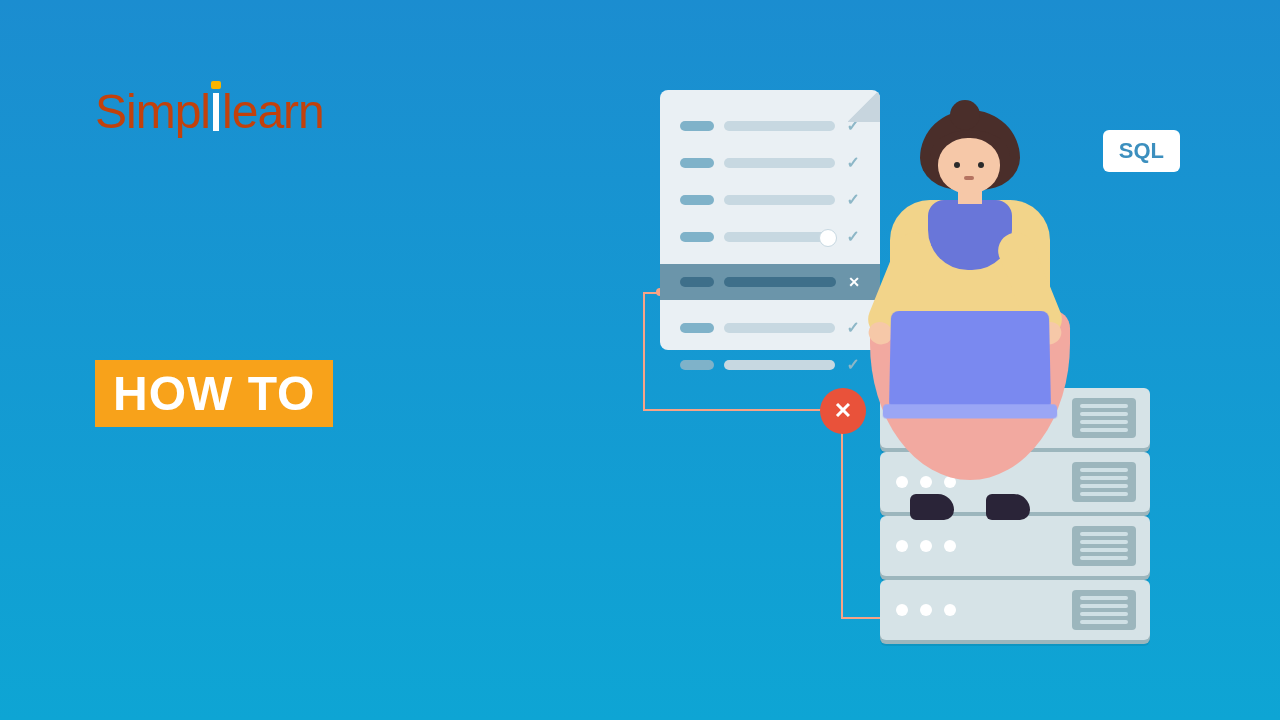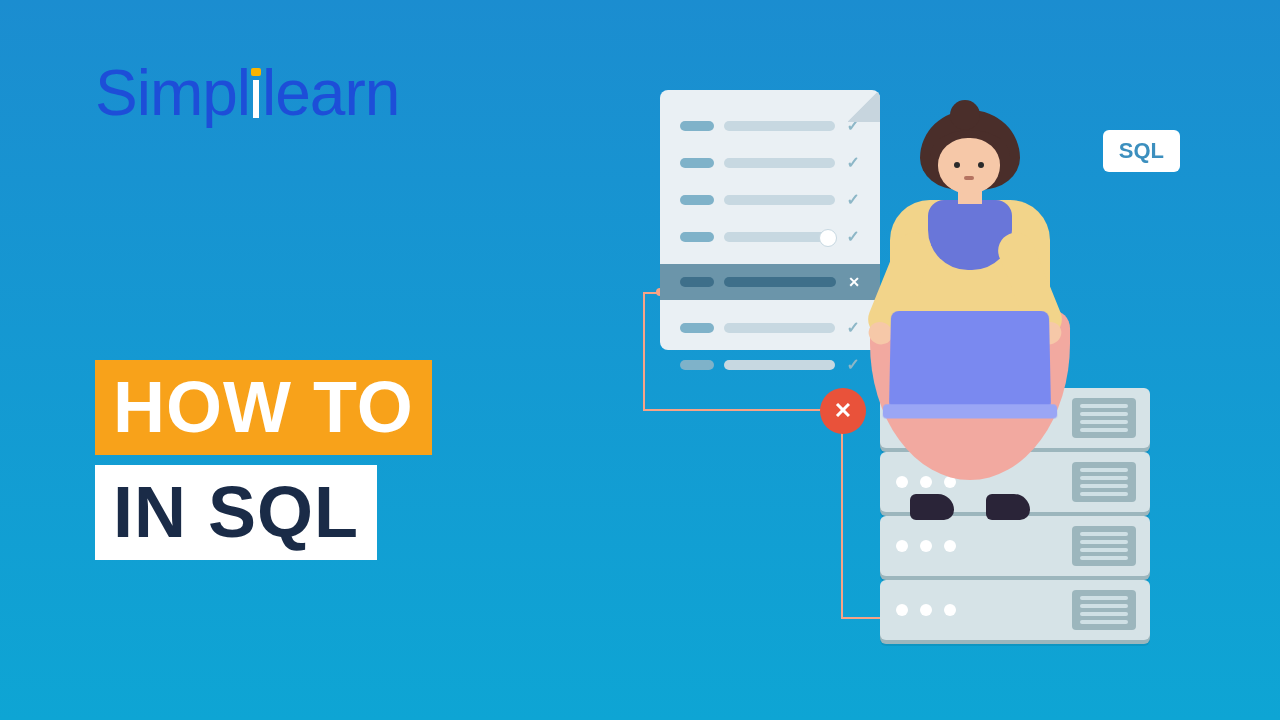--- a/index.html
+++ b/index.html
@@ -6,24 +6,24 @@
   body {
     width: 1280px;
     height: 720px;
     background: linear-gradient(180deg, #1b8dd0 0%, #0ea5d4 100%);
     font-family: Arial, Helvetica, sans-serif;
     overflow: hidden;
     position: relative;
   }
   .logo {
     position: absolute;
-    top: 56px;
+    top: 84px;
     left: 95px;
-    color: #1d4ed8;
-    font-size: 64px;
+    color: #c2410c;
+    font-size: 48px;
     font-weight: 300;
     letter-spacing: -1px;
   }
   .logo .thin { font-weight: 300; }
   .logo .i {
     display: inline-block;
     width: 6px;
     height: 38px;
     background: #fff;
     margin: 0 3px -3px 3px;
@@ -41,21 +41,21 @@
     border-radius: 2px;
   }
   .title-block {
     position: absolute;
     left: 95px;
     top: 360px;
   }
   .title-row {
     display: inline-block;
     padding: 6px 18px;
-    font-size: 72px;
+    font-size: 48px;
     font-weight: 900;
     letter-spacing: 1px;
     margin-bottom: 10px;
     line-height: 1.15;
   }
   .row1 { background: #f8a21a; color: #fff; }
   .row2 { background: #f0641e; color: #fff; }
   .row3 { background: #fff; color: #1a2b47; }
 
   
@@ -248,21 +248,20 @@
 </style>
 </head>
 <body>
 
 <div class="logo">
   <span class="thin">Simpl</span><span class="i"></span><span class="thin">learn</span>
 </div>
 
 <div class="title-block">
   <div><span class="title-row row1">HOW TO</span></div>
-  <div><span class="title-row row3">IN SQL</span></div>
 </div>
 
 <div class="illus">
 
   <div class="sql-badge">SQL</div>
 
   <div class="wire w1"></div>
   <div class="wire w2"></div>
   <div class="wire w3"></div>
   <div class="wire w4"></div>

